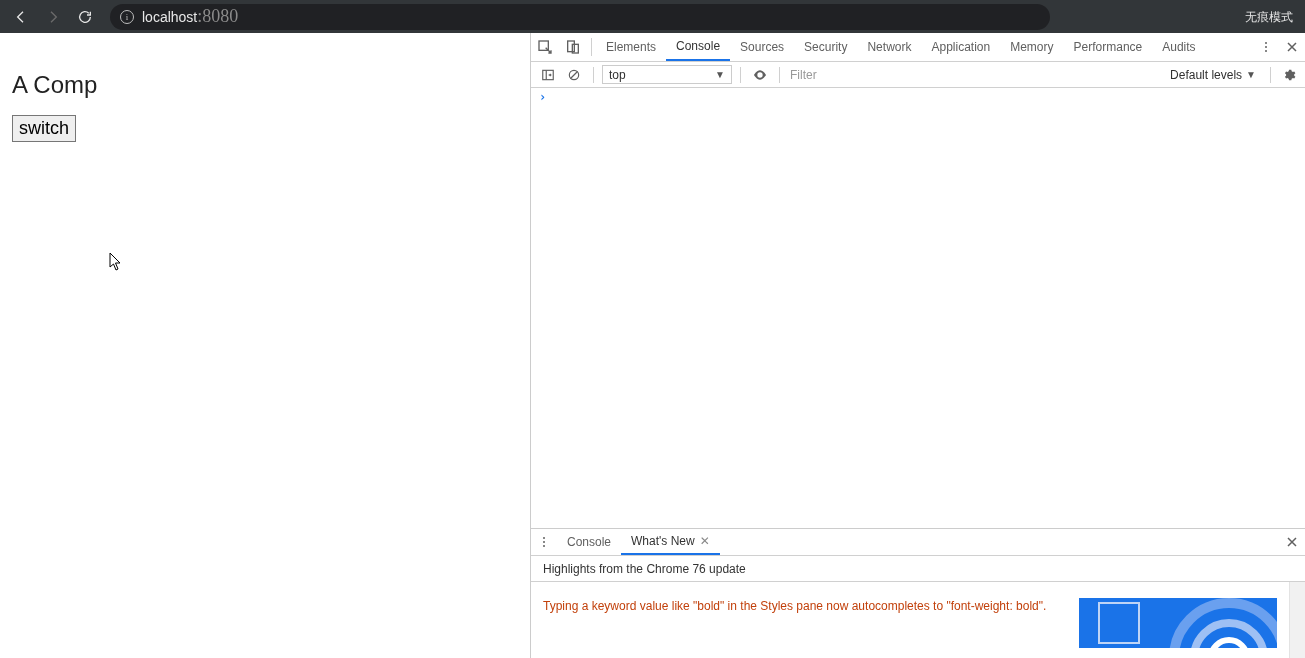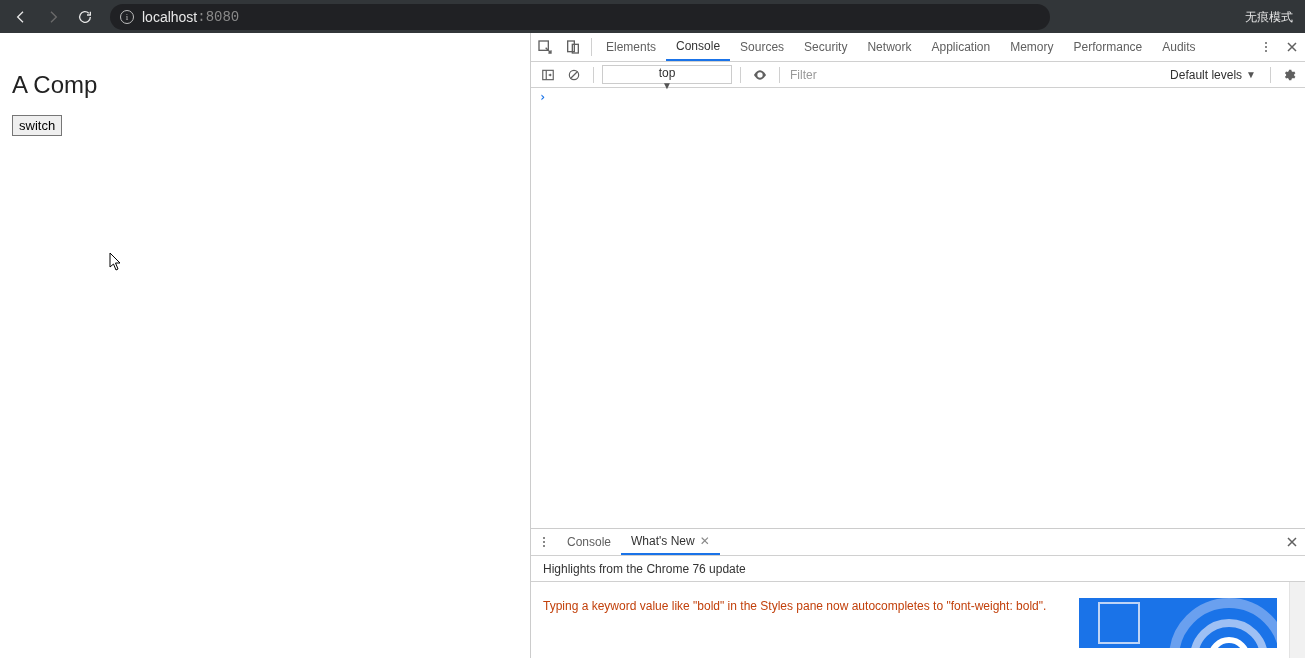--- a/index.html
+++ b/index.html
@@ -37,37 +37,37 @@
   }
   .info-icon {
     width: 14px; height: 14px;
     border: 1px solid #bdbdbd;
     border-radius: 50%;
     display: flex; align-items: center; justify-content: center;
     font-size: 9px; color: #bdbdbd; font-family: Georgia, serif;
     margin-right: 8px; flex-shrink:0;
   }
   .url-host { color: #e8e8e8; font-size: 14px; font-family: "Segoe UI", Arial, sans-serif; }
-  .url-port { color: #8a8a8a; font-size: 14px; font-family: Liberation Mono, monospace; }
+  .url-port { color: #8a8a8a; font-size: 18px; font-family: Liberation Serif, serif; }
   .chrome-right { margin-left: auto; display: flex; align-items: center; gap: 14px; padding-right: 6px; flex-direction: column; }
   .chrome-right-item { color: #e6e6e6; display:flex; align-items:center; }
   .incognito-text { font-size: 12px; color:#e6e6e6; }
   .incognito-badge {
     width: 20px; height: 20px; border-radius: 50%; background: #e6e6e6;
     display:flex; align-items:center; justify-content:center;
   }
   .more-dots { display:flex; flex-direction:column; gap:3px; }
   .more-dots span { width:3px; height:3px; border-radius:50%; background:#e6e6e6; display:block; }
 
   
   .workspace { flex:1; display:flex; min-height:0; }
   .page-pane { width: 530px; background:#fff; padding: 12px; position:relative;margin-top:26px; }
   .page-title { font-size: 24px; font-weight: 400; color:#222; margin-bottom: 16px; font-family:"Segoe UI", Arial, sans-serif;}
   .switch-btn {
-    font-size: 13px;
+    font-size: 18px;
     padding: 2px 6px;
     background: #efefef;
     border: 1px solid #767676;
     font-family: Arial, sans-serif;
   }
   .cursor-pointer {
     position:absolute; left: 109px; top: 193px; pointer-events:none;
   }
 
   .devtools { flex:1; display:flex; flex-direction:column; border-left:1px solid #ccc; background:#fff; font-family:"Segoe UI", Helvetica, Arial, sans-serif; min-width:0; }
@@ -85,21 +85,21 @@
   .dt-toolbar {
     height: 26px; border-bottom:1px solid #d0d0d0;
     display:flex; align-items:center; font-size:12px; color:#5f5f5f;
     padding: 0 6px; gap:4px;
   }
   .tb-btn { width:22px; height:22px; display:flex; align-items:center; justify-content:center; }
   .tb-sep { width:1px; height:16px; background:#d0d0d0; margin:0 4px; }
   .context-select {
     border:1px solid #ccc; height:19px; width:130px; font-size:12px;
     display:flex; align-items:center; justify-content:space-between; padding:0 6px;
-    color:#303030; background:#fff;flex-direction:column;
+    color:#303030; background:#fff;
   }
   .context-select .caret { font-size:10px; color:#555; }
   .filter-input {
     border:none; outline:none; font-size:12px; color:#000000;
     width:160px; height:18px; padding:0 2px;
   }
   .filter-input::placeholder { color:#999; }
   .levels { margin-left:auto; margin-right:6px; color:#303030; display:flex; align-items:center; gap:4px;}
   .levels .caret { font-size:10px; color:#555;}
   .gear-right { width:20px; display:flex; align-items:center; justify-content:center; }

